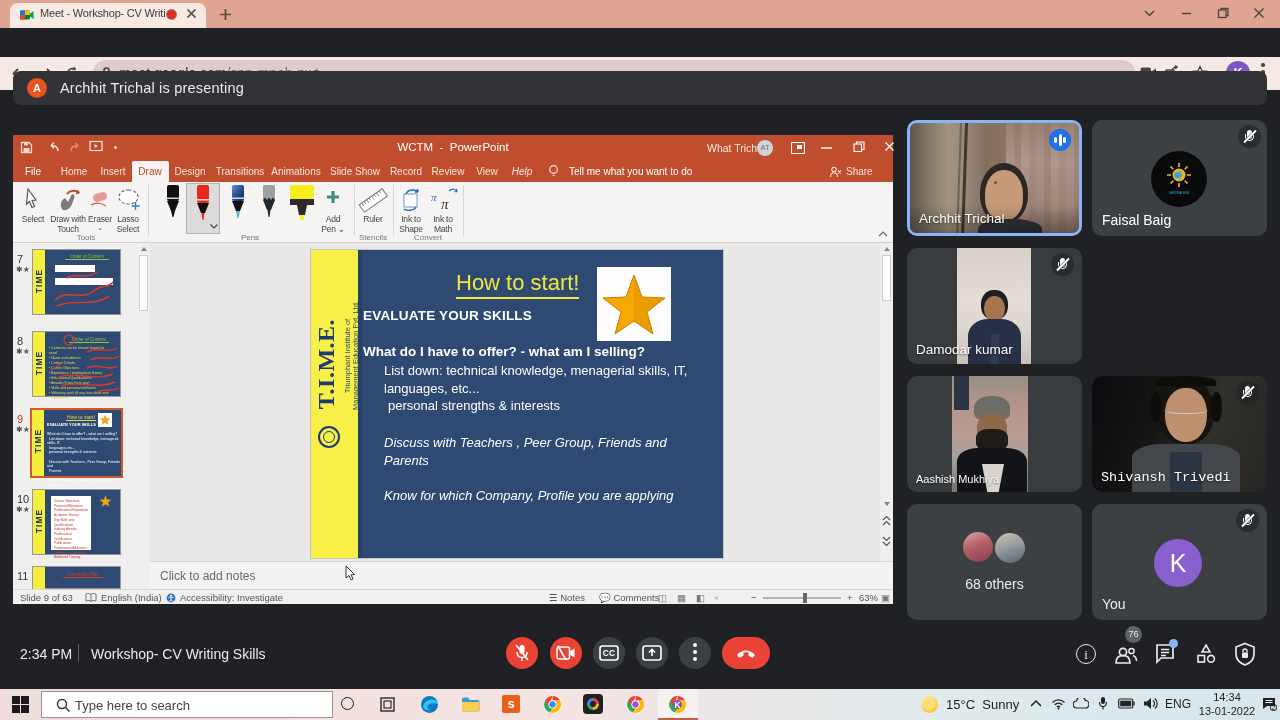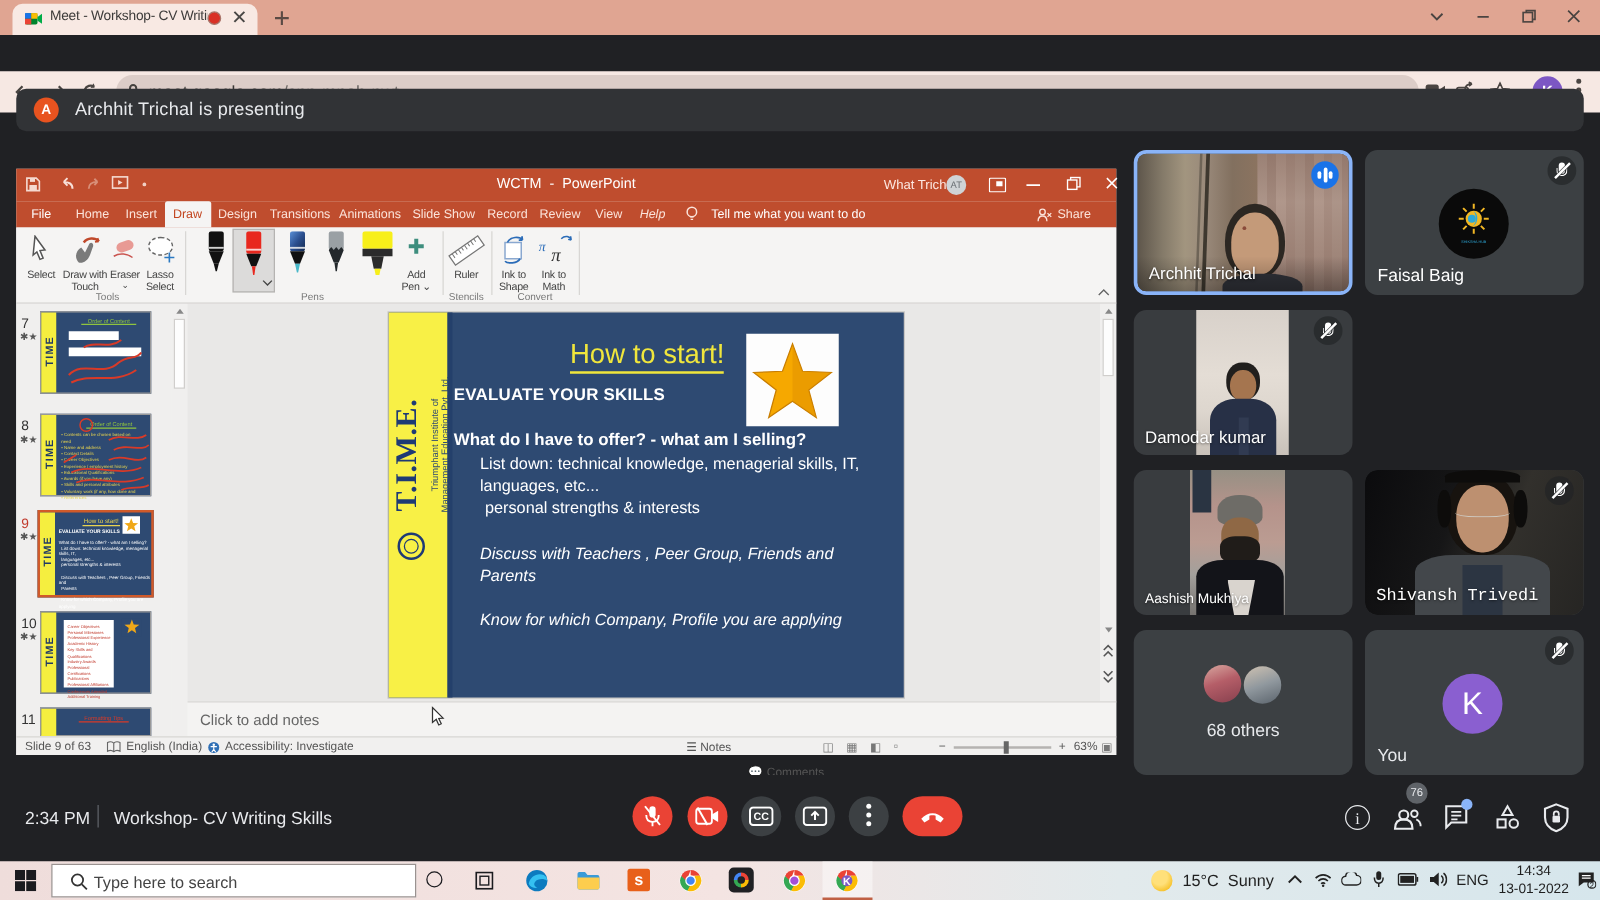--- a/index.html
+++ b/index.html
@@ -380,21 +380,21 @@
           <path d="M6 1.5 V8.5" stroke="#666" stroke-width=".9"></path>
         </svg>
       <span class="abs" style="left:88px;top:2px;">English (India)</span>
       <svg class="abs" style="left:153px;top:2.5px;" width="10" height="10" viewBox="0 0 10 10">
           <circle cx="5" cy="5" r="4.4" fill="#2f6fb5"></circle>
           <circle cx="5" cy="2.8" r="1" fill="#fff"></circle>
           <path d="M2.5 4.3 L7.5 4.3 M5 4.3 V6.5 M5 6.5 L3.4 8.8 M5 6.5 L6.6 8.8" stroke="#fff" stroke-width=".9" fill="none"></path>
         </svg>
       <span class="abs" style="left:167px;top:2px;">Accessibility: Investigate</span>
       <span class="abs" style="left:536px;top:2px;">☰ Notes</span>
-      <span class="abs" style="left:586px;top:2px;margin-top:20px;">💬 Comments</span>
+      <span class="abs" style="left:586px;top:2px;">💬 Comments</span>
       <span class="abs" style="left:645px;top:2px;color:#777;">◫</span>
       <span class="abs" style="left:664px;top:2px;color:#777;">▦</span>
       <span class="abs" style="left:683px;top:2px;color:#777;">◧</span>
       <span class="abs" style="left:702px;top:2px;color:#777;">▫</span>
       <span class="abs" style="left:738px;top:2px;">−</span>
       <div class="abs" style="left:750px;top:7px;width:78px;height:2px;background:#b5b3b1;"></div>
       <div class="abs" style="left:790px;top:3px;width:4px;height:10px;background:#666;"></div>
       <span class="abs" style="left:834px;top:2px;">+</span>
       <span class="abs" style="left:846px;top:1.5px;">63%</span>
       <span class="abs" style="left:868px;top:2px;color:#777;">▣</span>

